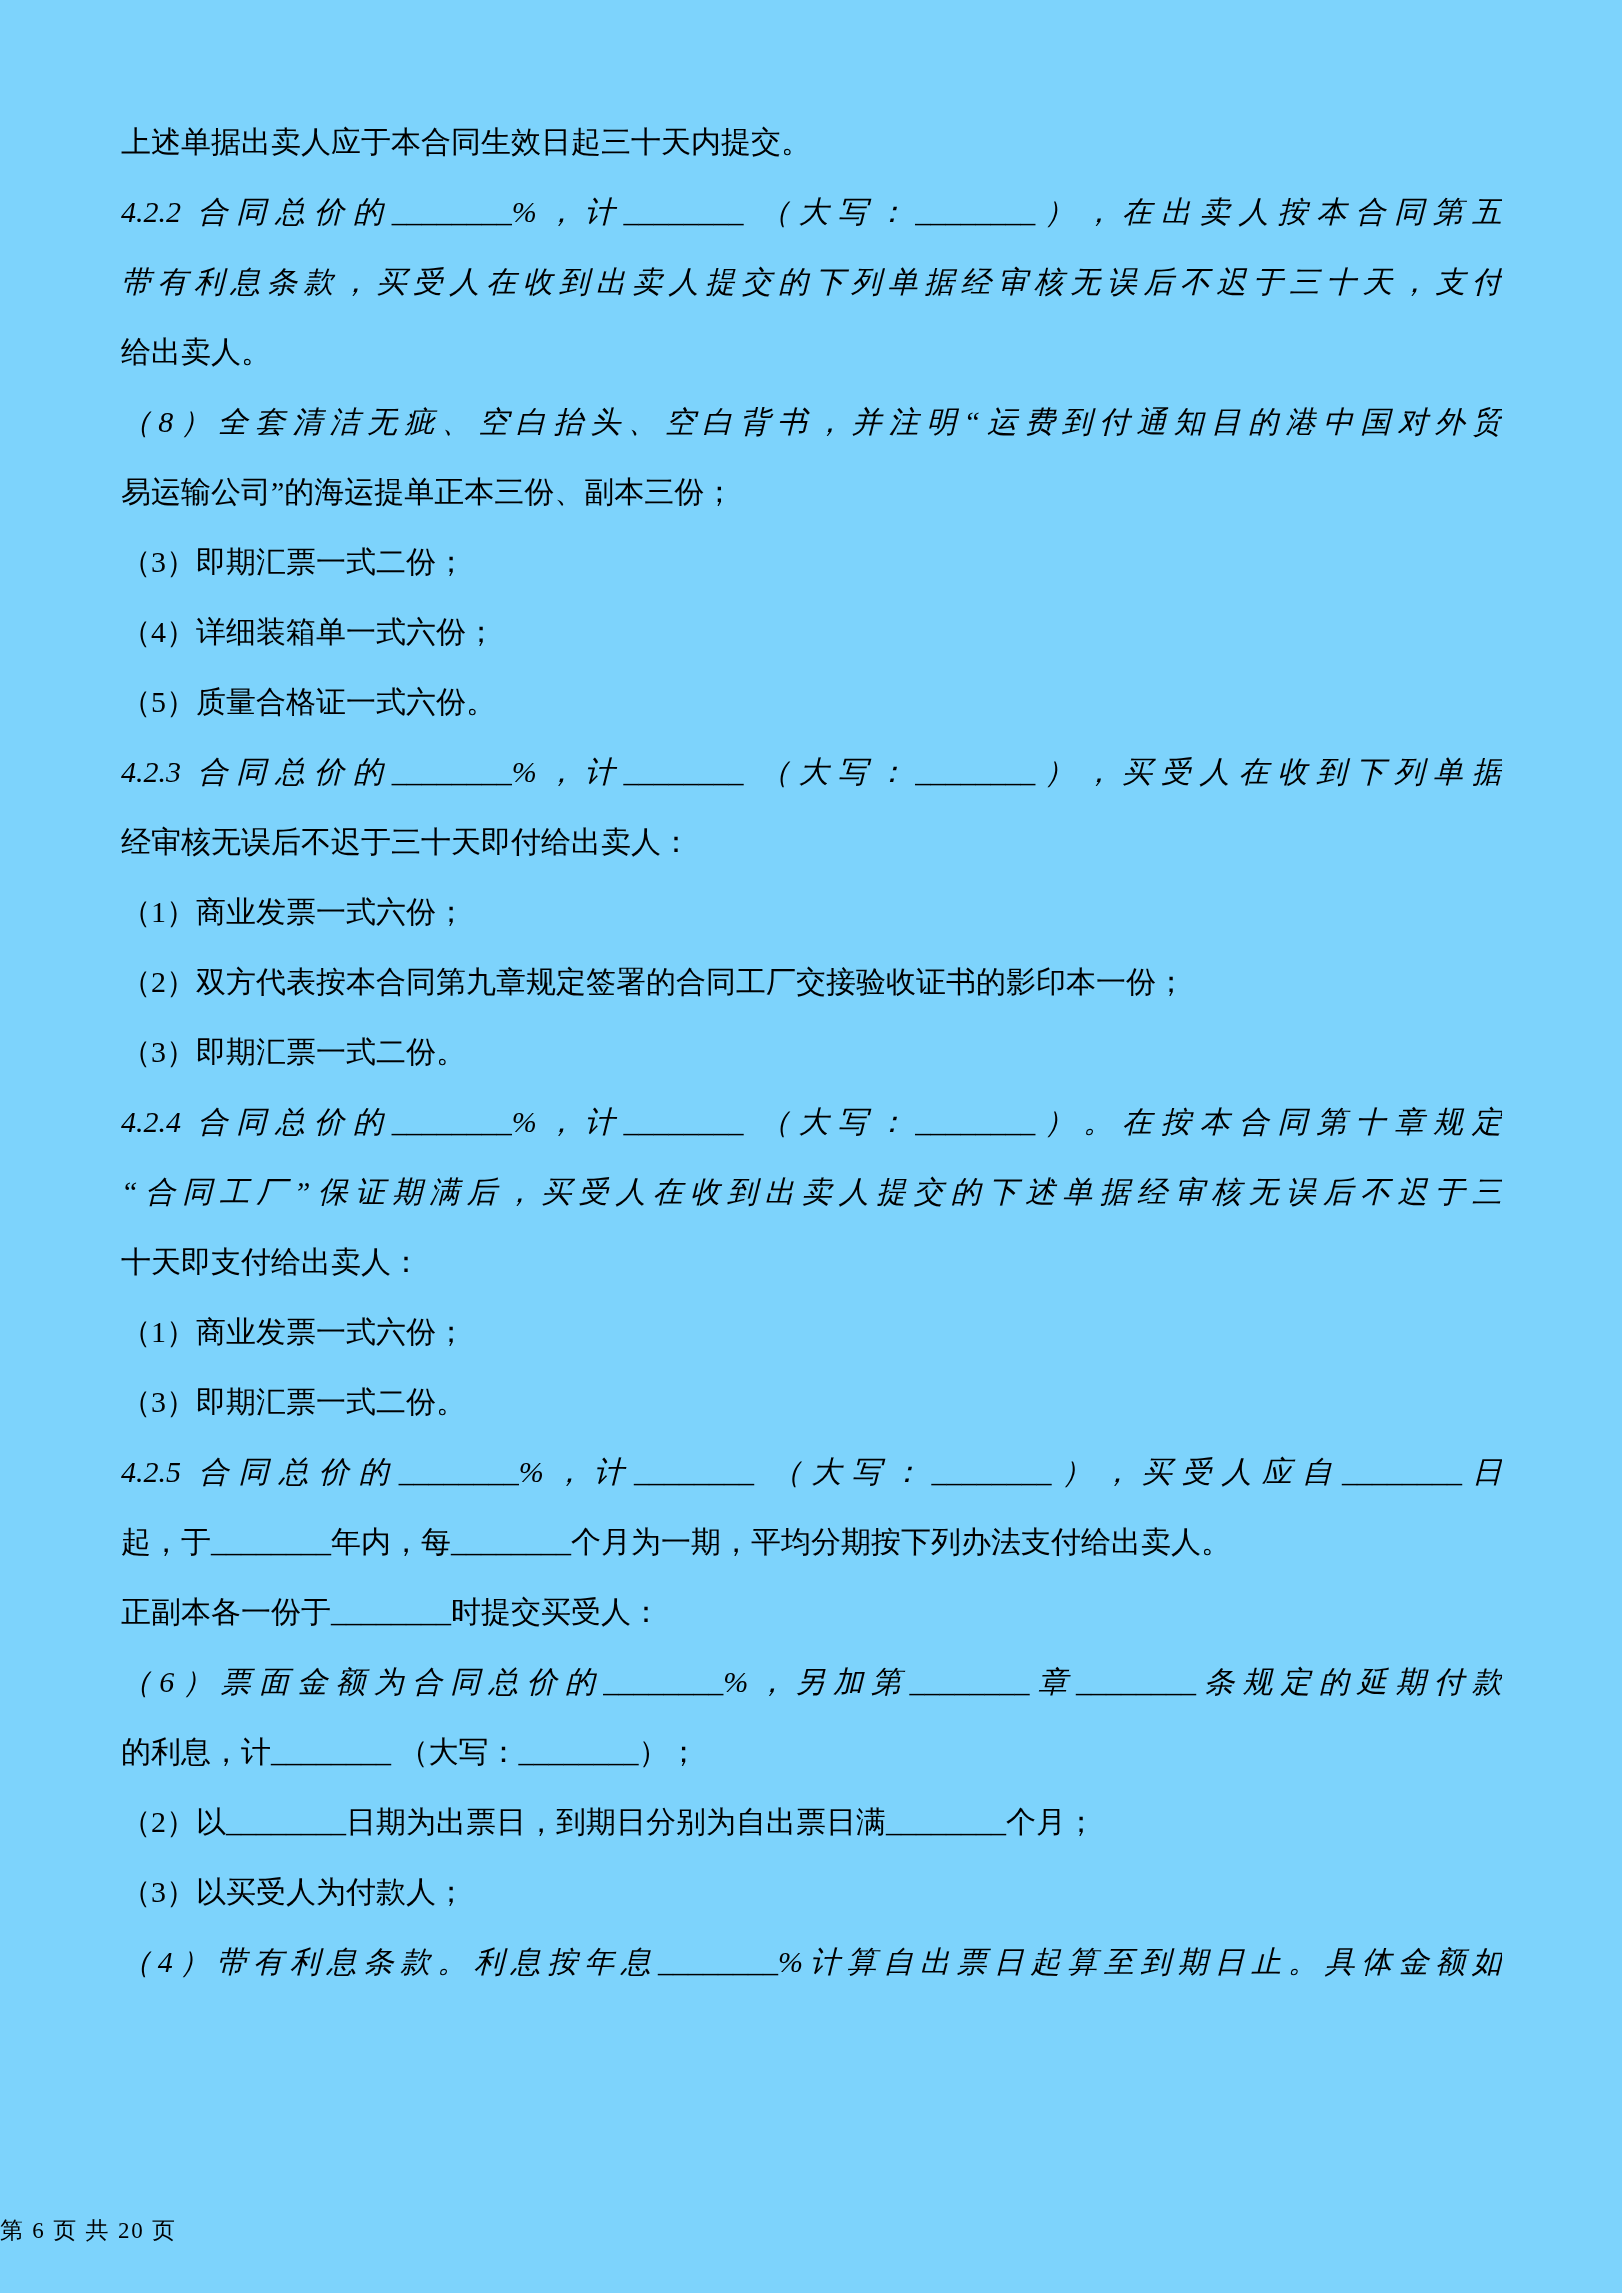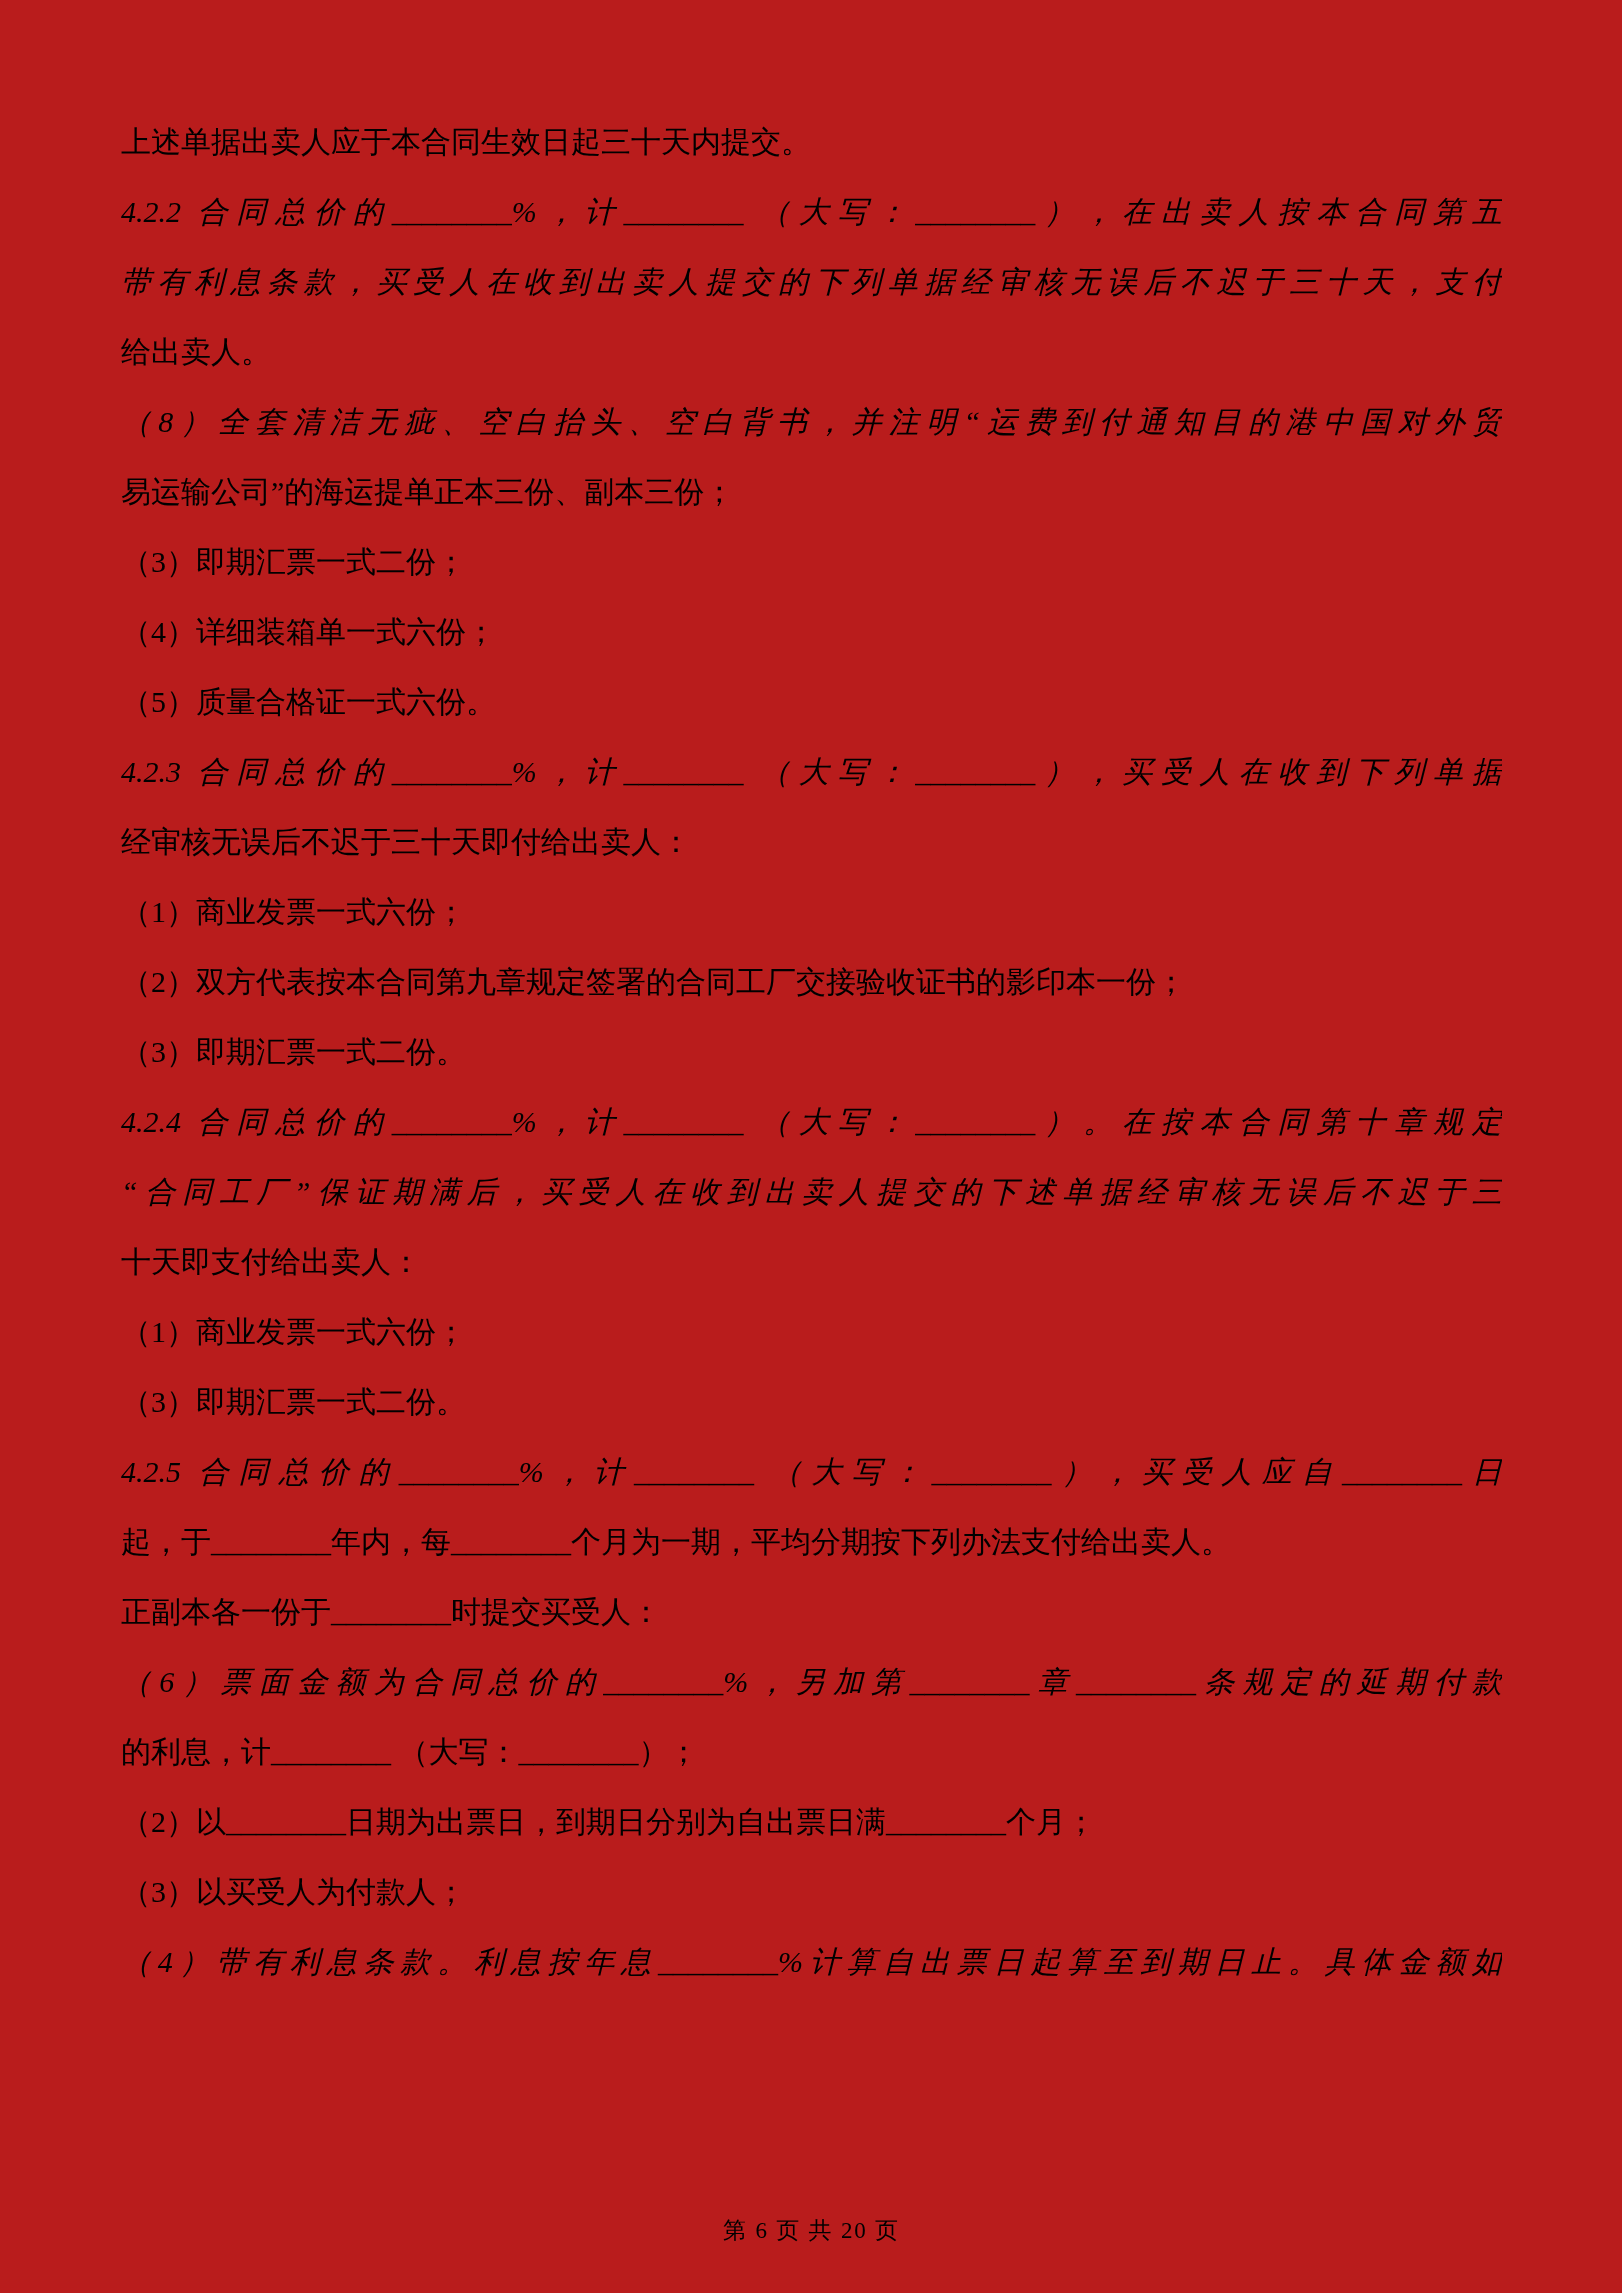--- a/index.html
+++ b/index.html
@@ -4,21 +4,21 @@
 <style>
   html, body {
     margin: 0;
     padding: 0;
     background: #ffffff;
   }
   .page {
     position: relative;
     width: 1623px;
     height: 2294px;
-    background: #b91c1c;
+    background: #7dd3fc;
     color: #000000;
     font-family: "Liberation Serif", "DejaVu Serif", serif;
     overflow: hidden;
   }
   .content {
     position: absolute;
     left: 121px;
     top: 107px;
     width: 1381px;
   }
@@ -33,21 +33,20 @@
   
   .line.full {
     text-align-last: justify;
     font-style: italic;
   }
   .footer {
     position: absolute;
     top: 2215px;
     left: 0;
     width: 100%;
-    text-align: center;
     font-size: 23px;
     letter-spacing: 1.8px;
     color: #000000;
   }
 </style>
 </head>
 <body>
 
 <div class="page">
   <div class="content">

